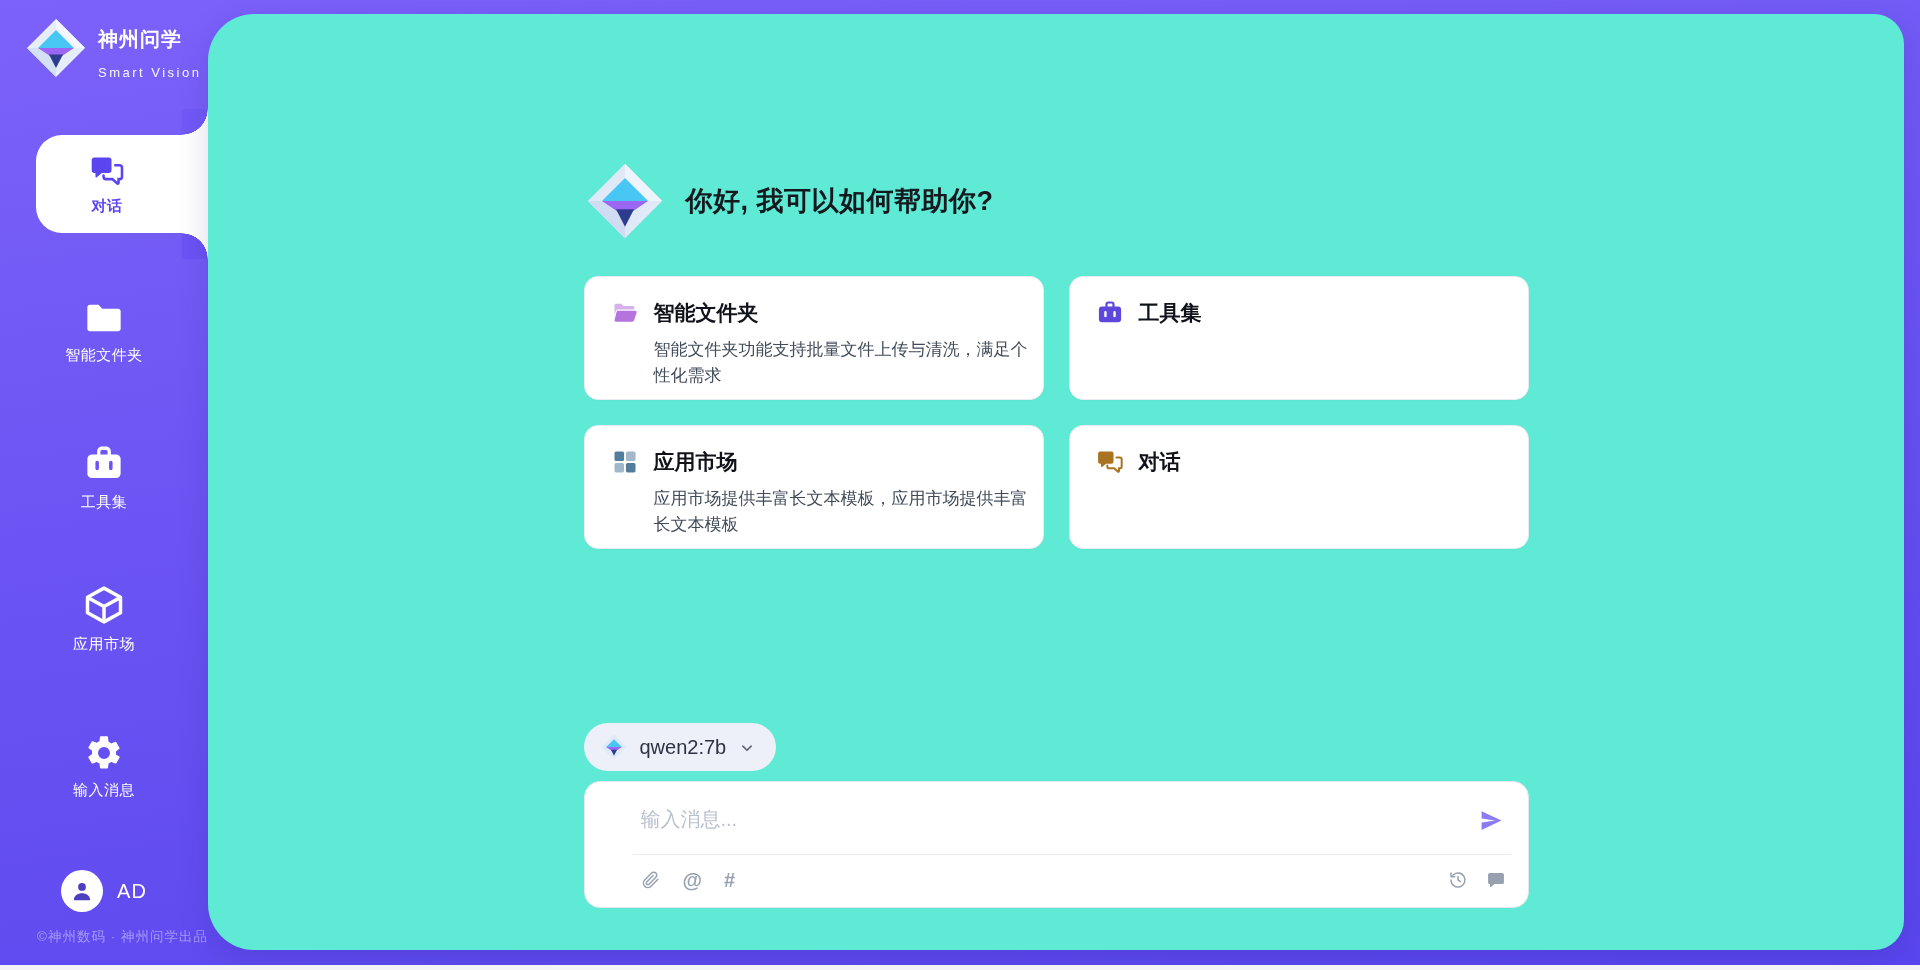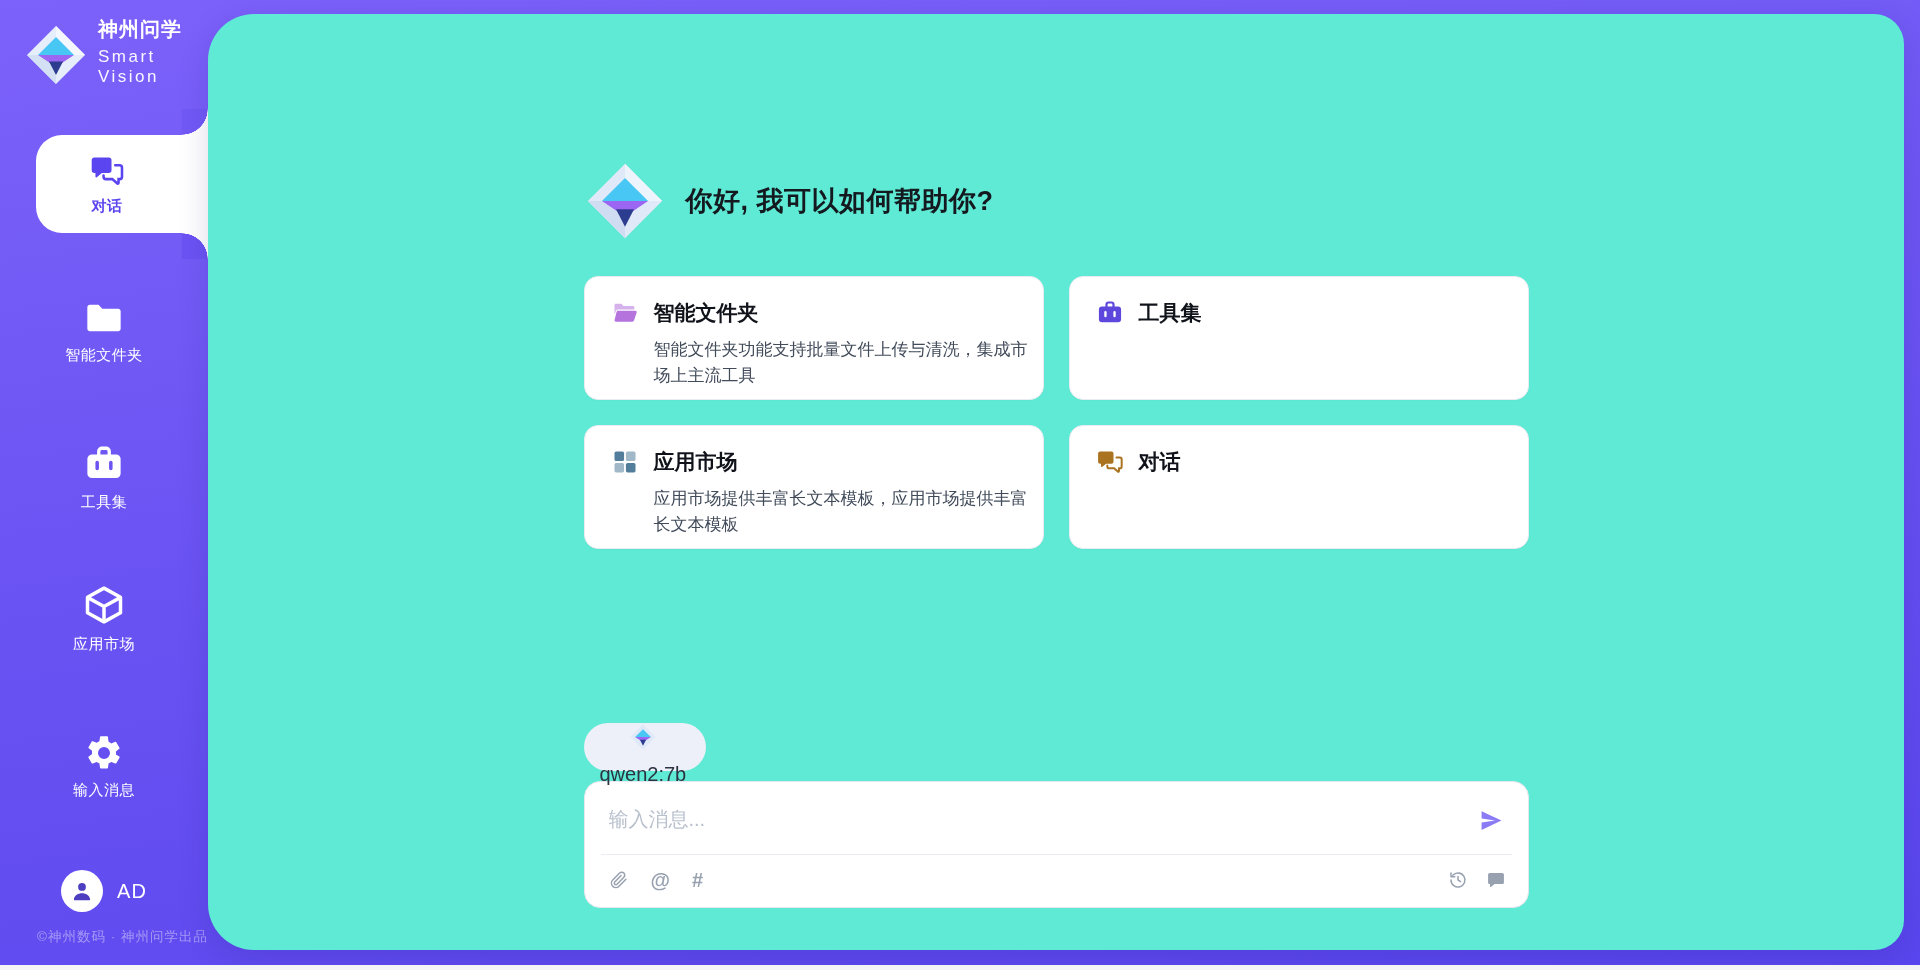--- a/index.html
+++ b/index.html
@@ -9,21 +9,21 @@
     background: linear-gradient(172deg, #7c62fa 0%, #6b54f3 45%, #5946ee 100%);
     position: relative;
   }
 
   
   .sidebar { position:absolute; left:0; top:0; width:208px; height:970px; }
   .brand { position:absolute; top:16px; left:24px; display:flex; align-items:flex-end; gap:10px; }
   .brand-logo { width:64px; height:64px; }
   .brand-text { display:flex; flex-direction:column; color:#fff; }
   .brand-name { font-size:20px; font-weight:700; letter-spacing:1px; }
-  .brand-sub { font-size:17px; letter-spacing:2.5px; margin-top:4px; opacity:.95; }
+  .brand-sub { font-size:13px; letter-spacing:2.5px; margin-top:12px; opacity:.95; }
 
   .nav-item { position:absolute; left:0; width:208px; display:flex; flex-direction:column;
               align-items:center; gap:8px; cursor:pointer; color:#fff; }
   .nav-item .nav-icon { display:flex; align-items:center; justify-content:center; }
   .nav-item .nav-label { font-size:15px; letter-spacing:.5px; }
   .nav-folder  { top:298px; }
   .nav-tools   { top:443px; }
   .nav-market  { top:583px; }
   .nav-settings{ top:733px; }
 
@@ -65,26 +65,26 @@
   .card-title { font-size:21px; font-weight:700; color:#10131a; }
   .card-desc { margin-top:10px; margin-left:43px; width:382px; font-size:17px;
                line-height:1.55; color:#414b5a; }
   .icon-folder-open { color:#b573dd; }
   .icon-toolbox-card { color:#5d47dd; }
   .icon-grid { color:#527d9b; }
   .icon-chat-card { color:#a9731f; }
 
   .bottom-group { margin-top:auto; padding-bottom:42px; }
   .model-pill { display:inline-flex; align-items:center; gap:12px; height:48px;
-                padding:0 20px 0 16px; background:#eef0f9; border-radius:26px; cursor:pointer;flex-direction:column; }
+                padding:0 20px 0 16px; background:#eef0f9; border-radius:26px; cursor:pointer; }
   .model-pill .pill-logo { width:28px; height:28px; }
   .model-name { font-size:20px; color:#2b3342; }
   .chevron { width:18px; height:18px; color:#5d6573; margin-top:2px; }
 
-  .composer { margin-top:10px; border:1px solid #e4e7ee; border-radius:16px; background:#fff; }
+  .composer { margin-top:10px; border:1px solid #e4e7ee; border-radius:16px; background:#fff;padding-left:32px; }
   .composer-top { display:flex; align-items:flex-start; padding:24px 20px 16px 24px; }
   .message-input { flex:1; border:none; outline:none; font-size:20px; color:#2b3342;
                    font-family:inherit; background:transparent; padding-top:2px; }
   .message-input::placeholder { color:#b9c0cd; }
   .send-btn { border:none; background:none; cursor:pointer; padding:2px 4px; }
   .send-btn svg { width:25px; height:25px; color:#8b7cf6; }
   .composer-divider { height:1px; background:#e9ecf2; margin:0 16px; }
   .composer-toolbar { display:flex; align-items:center; padding:15px 22px 17px 24px; }
   .tool-left { display:flex; align-items:center; gap:22px; }
   .tool-right { display:flex; align-items:center; gap:18px; margin-left:auto; }
@@ -204,21 +204,21 @@
       <div class="cards">
 
         <div class="card">
           <div class="card-head">
             <svg class="icon-folder-open" viewBox="0 0 24 24">
               <path d="M3 5.2C3 4.5 3.5 4 4.2 4h4.6l2 2.1h8c.7 0 1.2.5 1.2 1.2V9H6.1c-.9 0-1.7.6-2 1.5L3 13.6z" fill="currentColor" opacity="0.55"></path>
               <path d="M5.9 10h15c.8 0 1.4.8 1.1 1.6l-2.2 6.6c-.3.8-1 1.3-1.8 1.3H4.2c-.7 0-1.2-.5-1.2-1.2l1.7-7c.2-.8.7-1.3 1.2-1.3z" fill="currentColor"></path>
             </svg>
             <h3 class="card-title">智能文件夹</h3>
           </div>
-          <p class="card-desc">智能文件夹功能支持批量文件上传与清洗，集成市场上主流工具</p>
+          <p class="card-desc">智能文件夹功能支持批量文件上传与清洗，满足个性化需求</p>
         </div>
 
         <div class="card">
           <div class="card-head">
             <svg class="icon-toolbox-card" viewBox="0 0 24 24">
               <path d="M9 7.5V4.8C9 3.8 9.8 3 10.8 3h2.4c1 0 1.8.8 1.8 1.8v2.7" fill="none" stroke="currentColor" stroke-width="1.9"></path>
               <rect x="2.5" y="6.5" width="19" height="13.5" rx="2.6" fill="currentColor"></rect>
               <rect x="7.1" y="10.2" width="2" height="5.4" rx="1" fill="#fff"></rect>
               <rect x="14.9" y="10.2" width="2" height="5.4" rx="1" fill="#fff"></rect>
             </svg>

